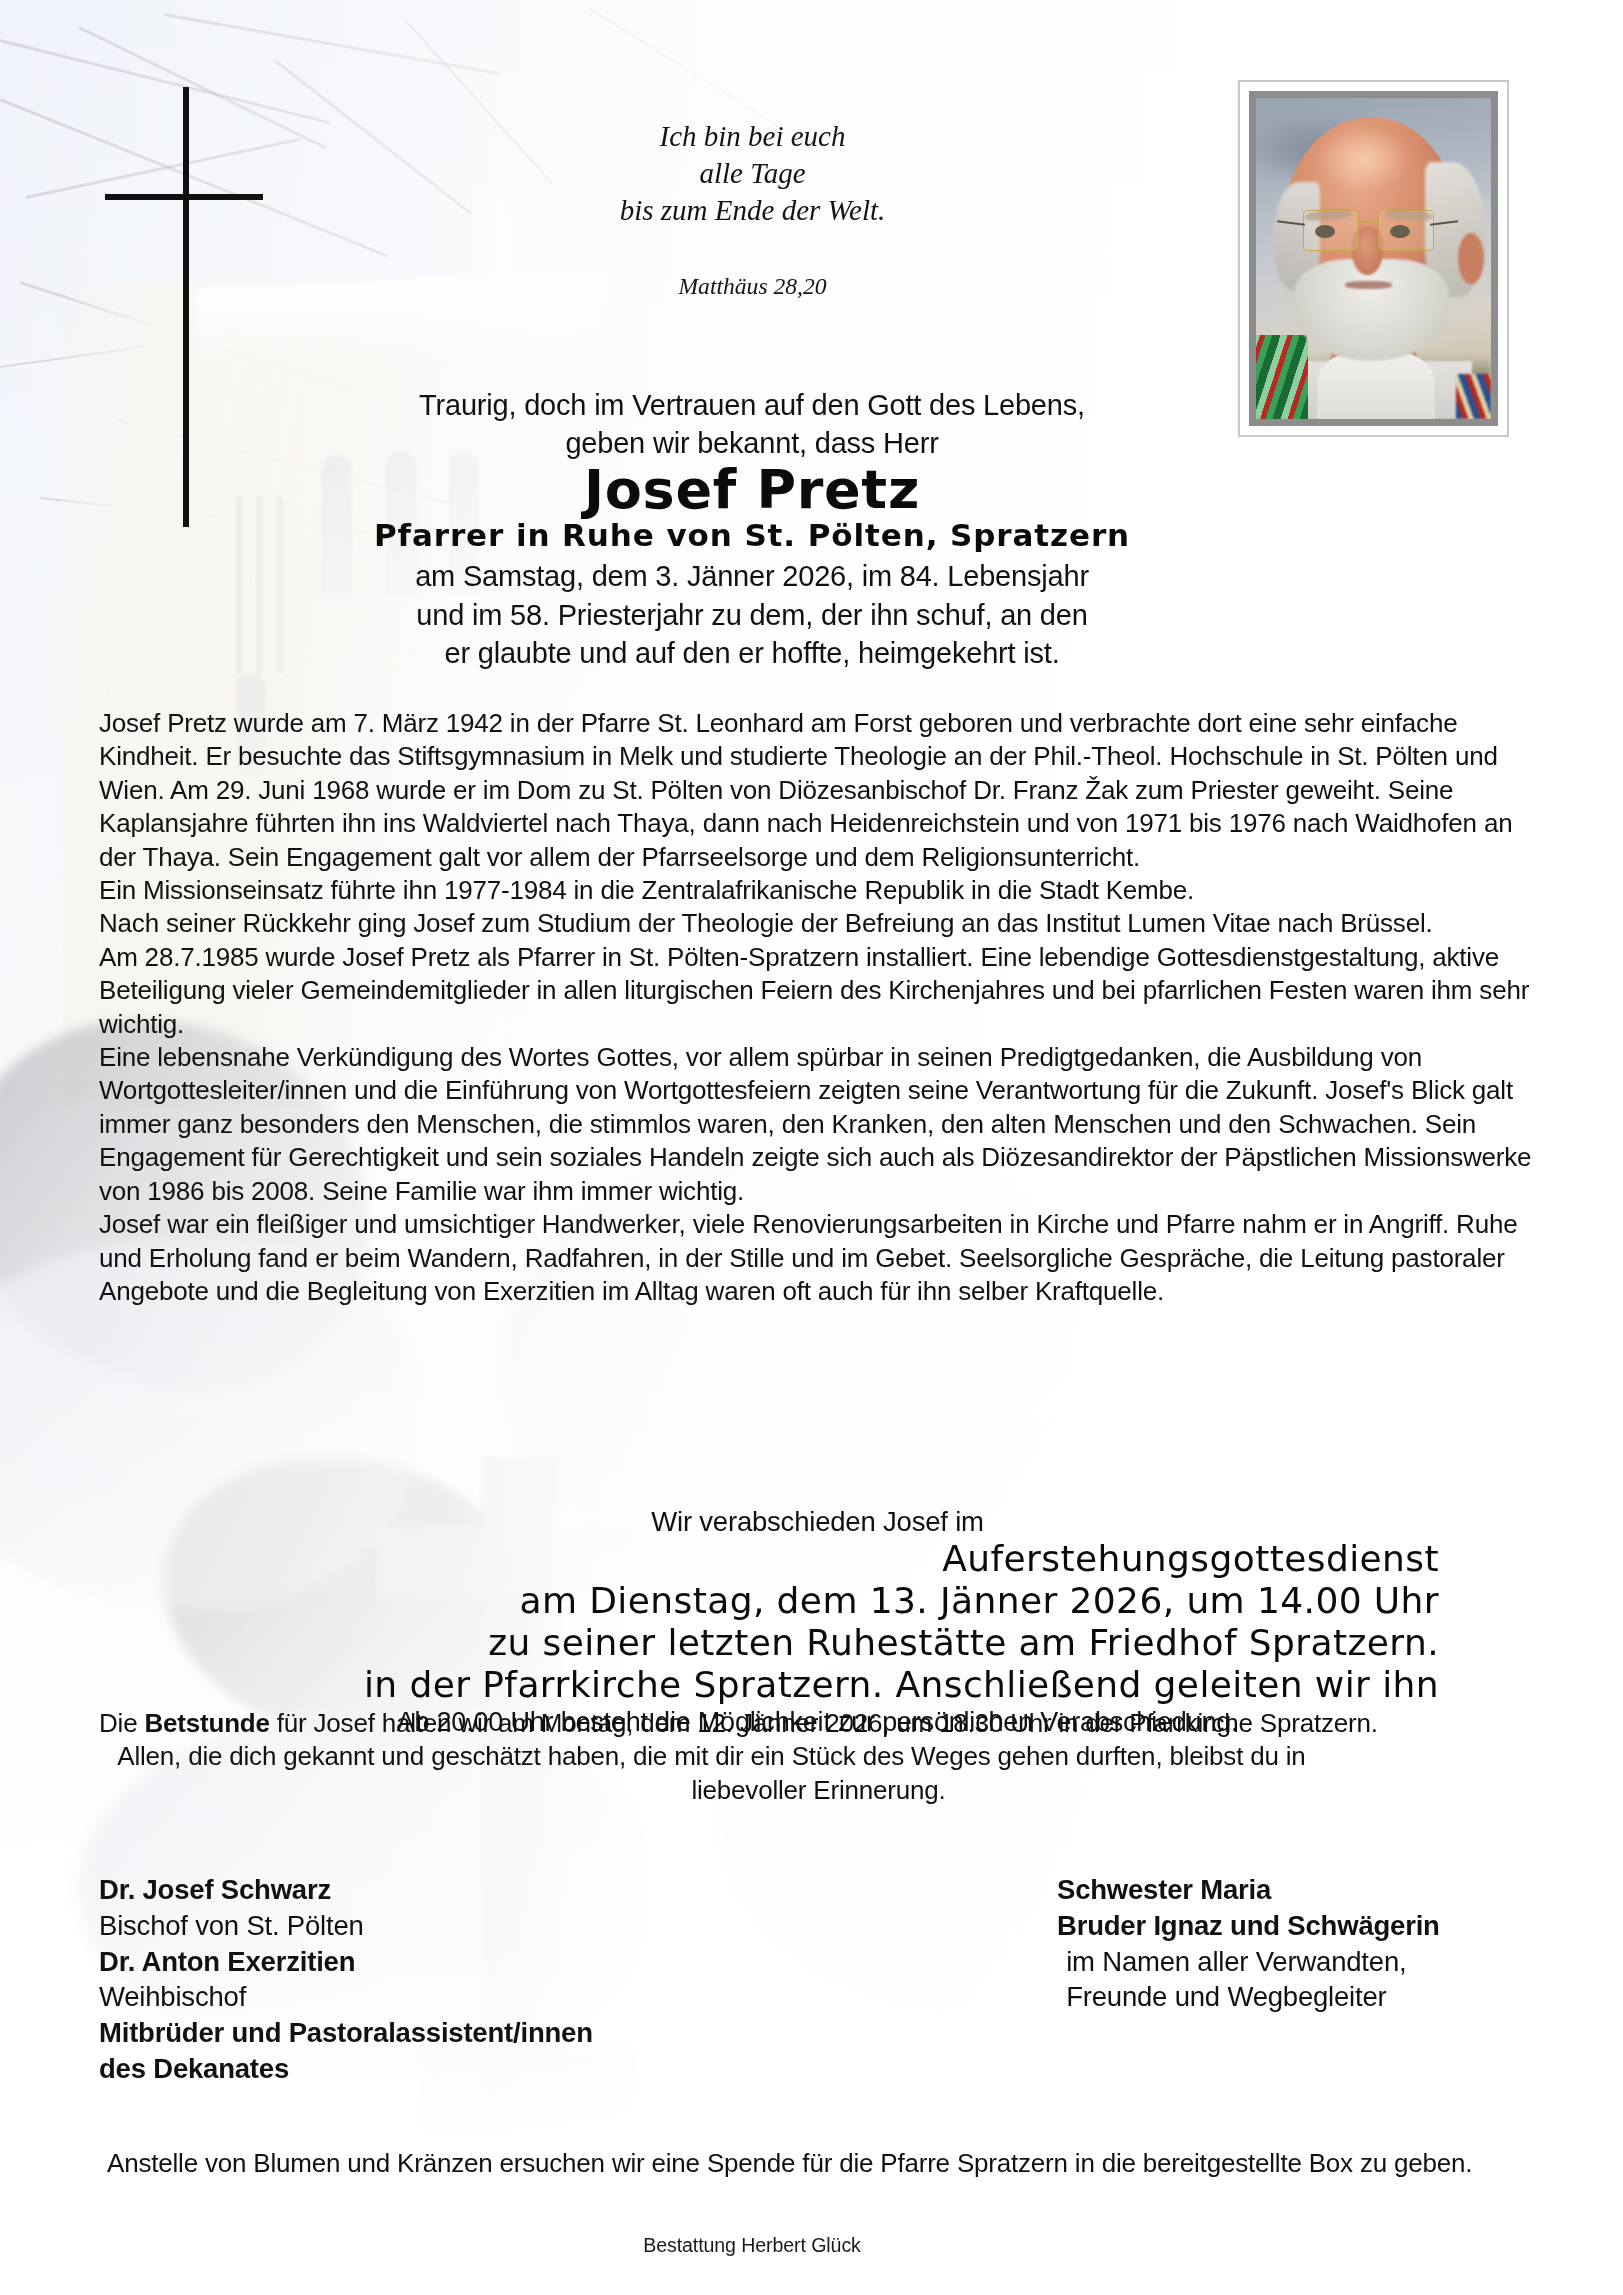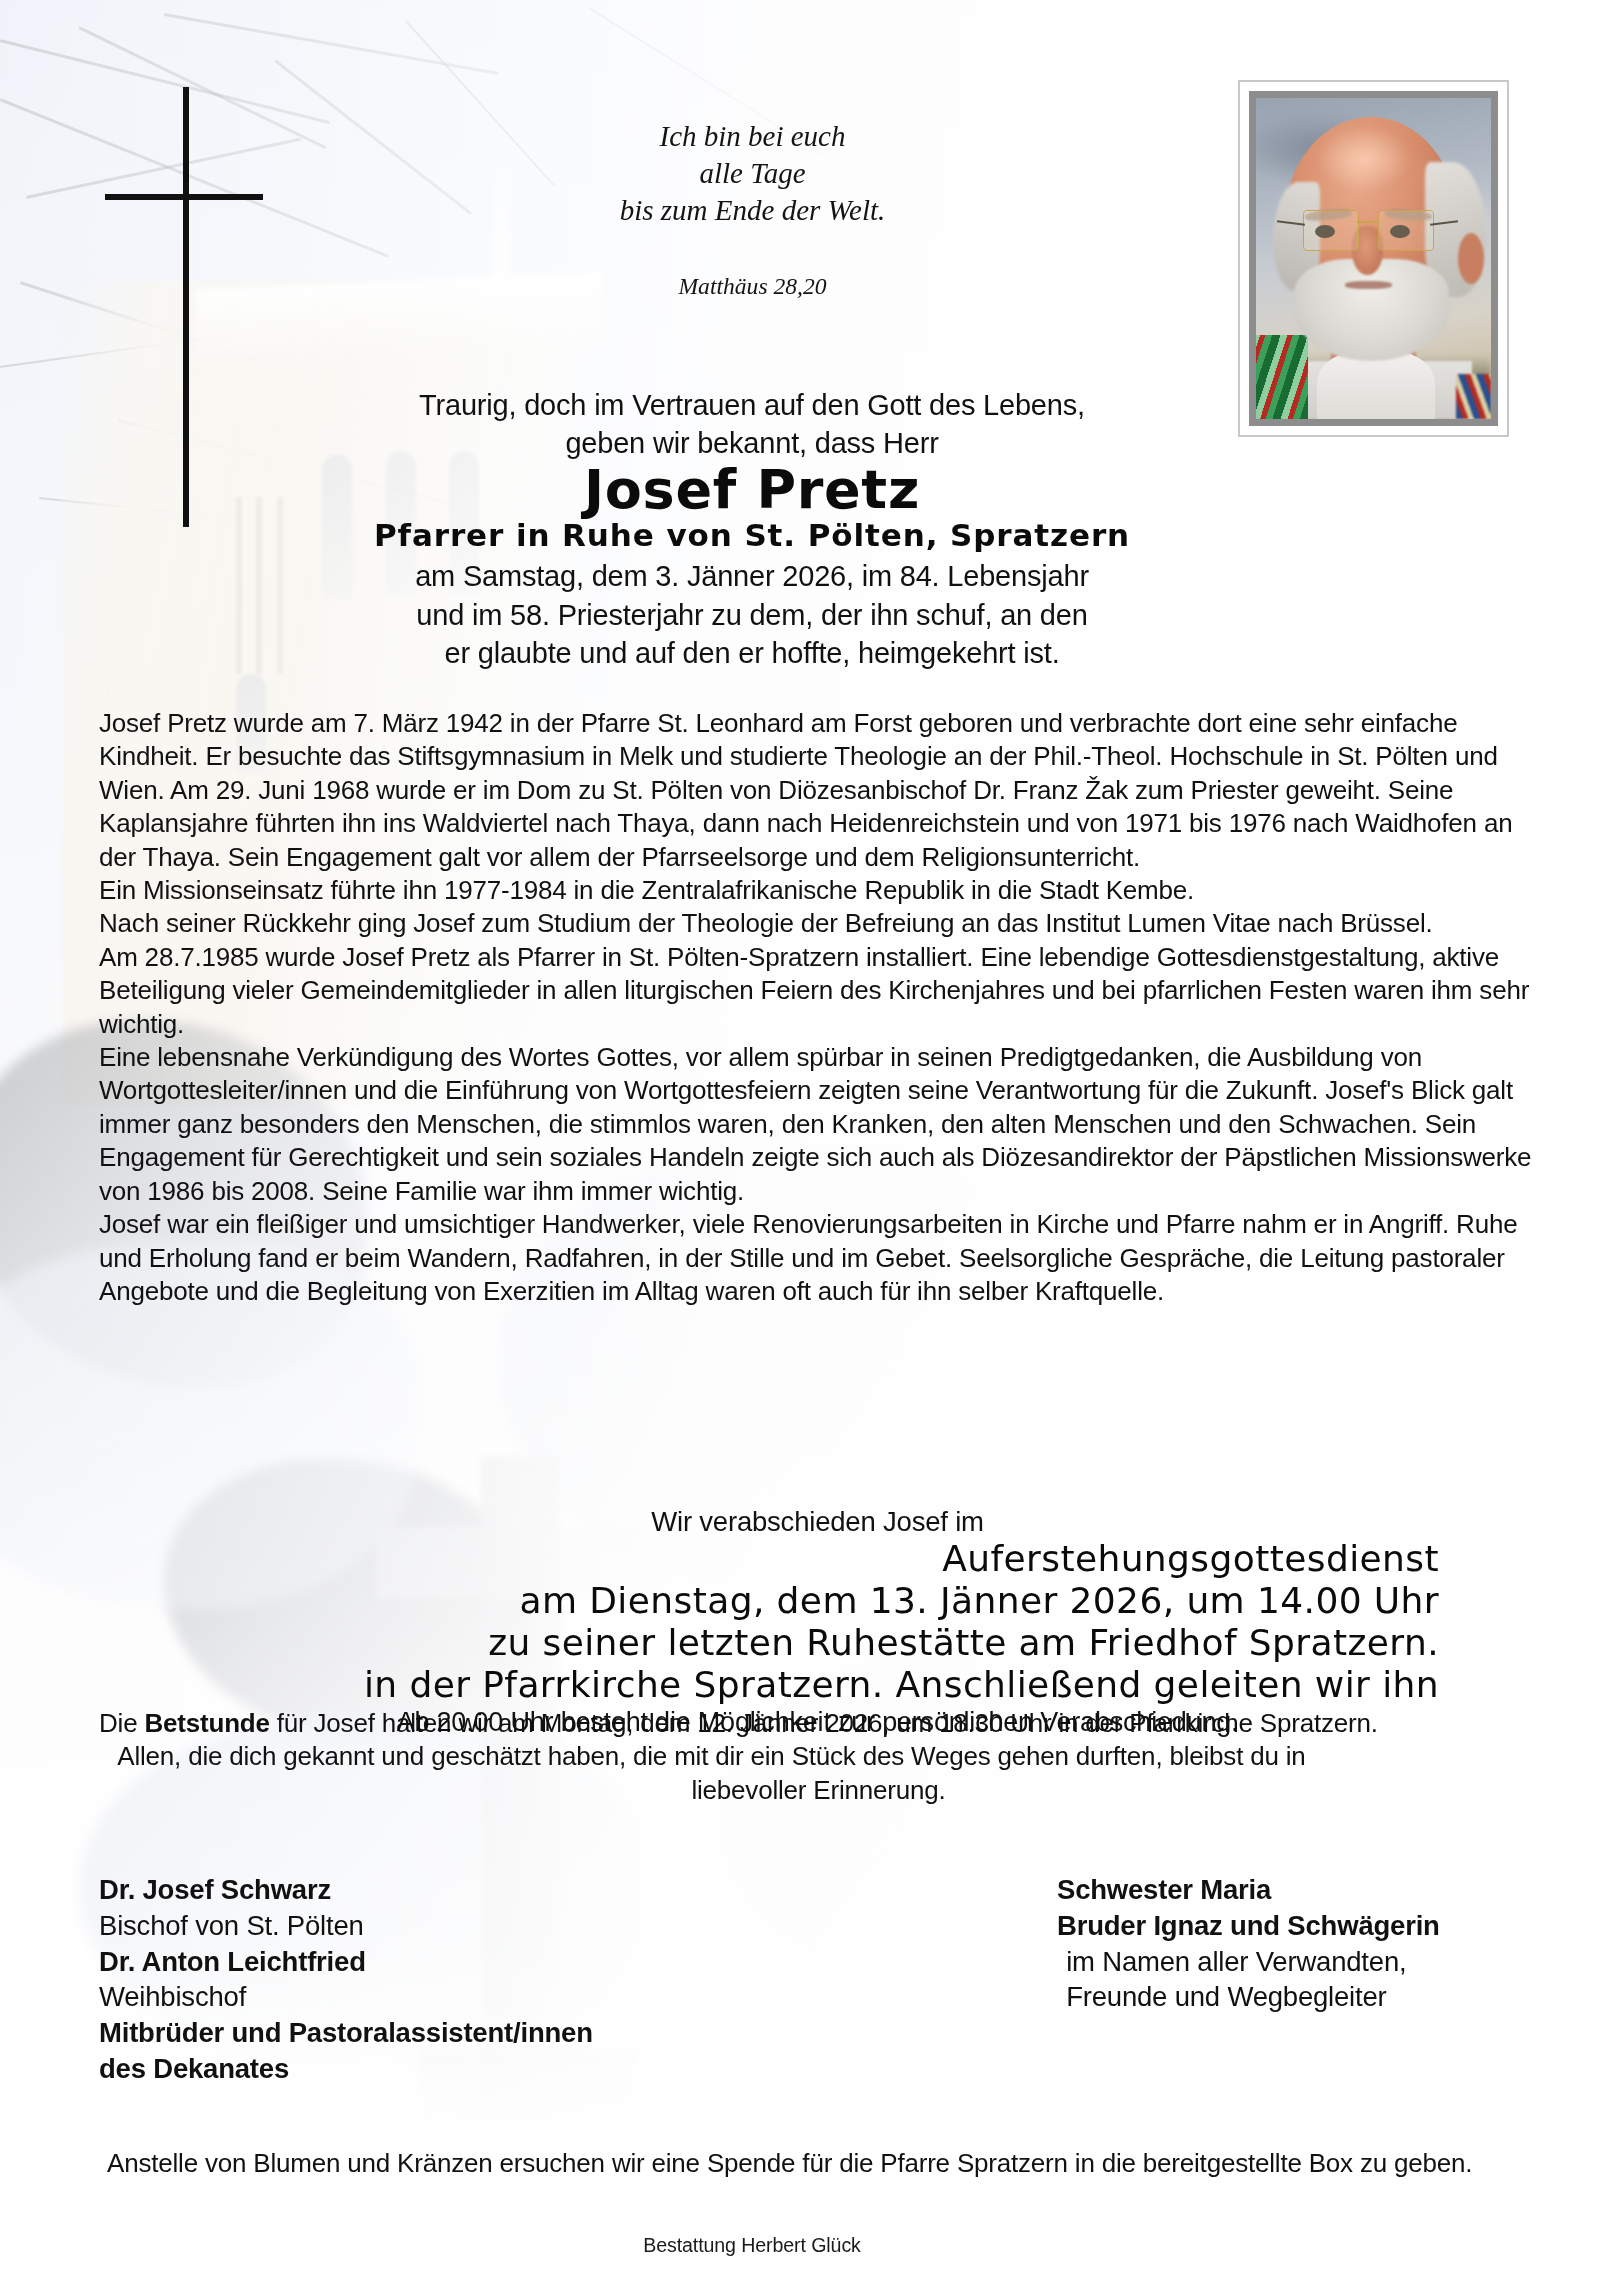--- a/index.html
+++ b/index.html
@@ -601,21 +601,21 @@
     <div class="notes">
       <p><span>Die </span><b>Betstunde</b><span> für Josef halten wir am Montag, dem 12. Jänner 2026, um 18.30 Uhr in der Pfarrkirche Spratzern.</span></p>
       <p class="ind">Allen, die dich gekannt und geschätzt haben, die mit dir ein Stück des Weges gehen durften, bleibst du in</p>
       <p class="c">liebevoller Erinnerung.</p>
     </div>
 
     <div class="signers">
       <div class="sig-col left">
         <div class="b">Dr. Josef Schwarz</div>
         <div>Bischof von St. Pölten</div>
-        <div class="b">Dr. Anton Leichtfried</div>
+        <div class="b">Dr. Anton Exerzitien</div>
         <div>Weihbischof</div>
         <div class="b">Mitbrüder und Pastoralassistent/innen</div>
         <div class="b">des Dekanates</div>
       </div>
       <div class="sig-col right">
         <div class="b">Schwester Maria</div>
         <div class="b">Bruder Ignaz und Schwägerin</div>
         <div class="pad">im Namen aller Verwandten,</div>
         <div class="pad">Freunde und Wegbegleiter</div>
       </div>

